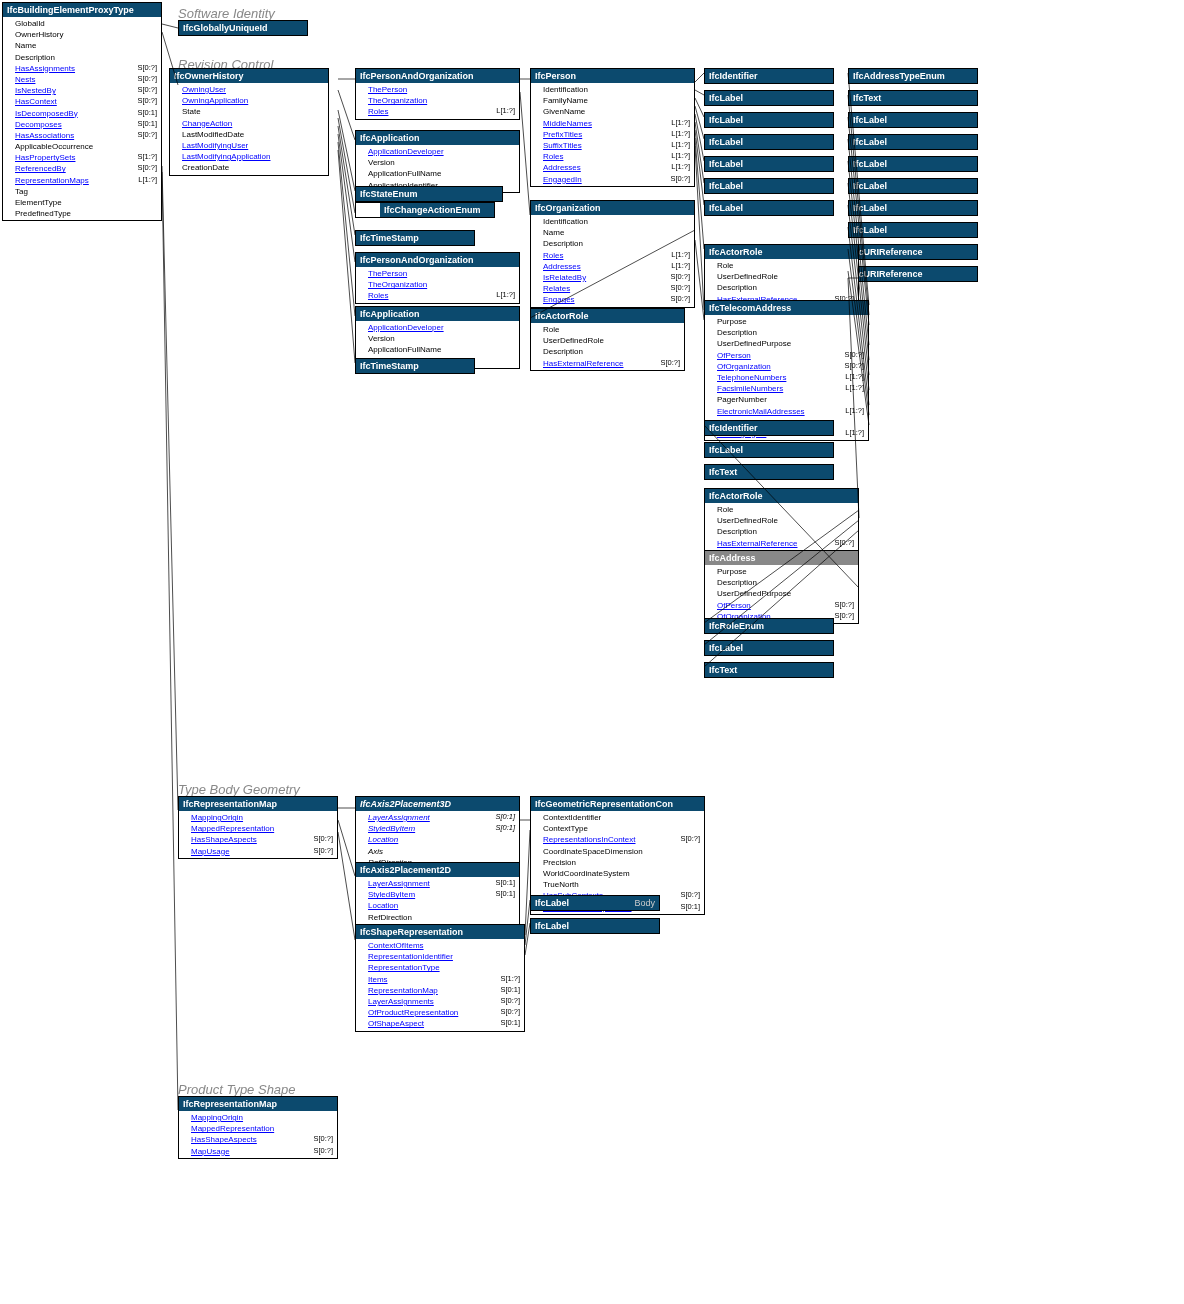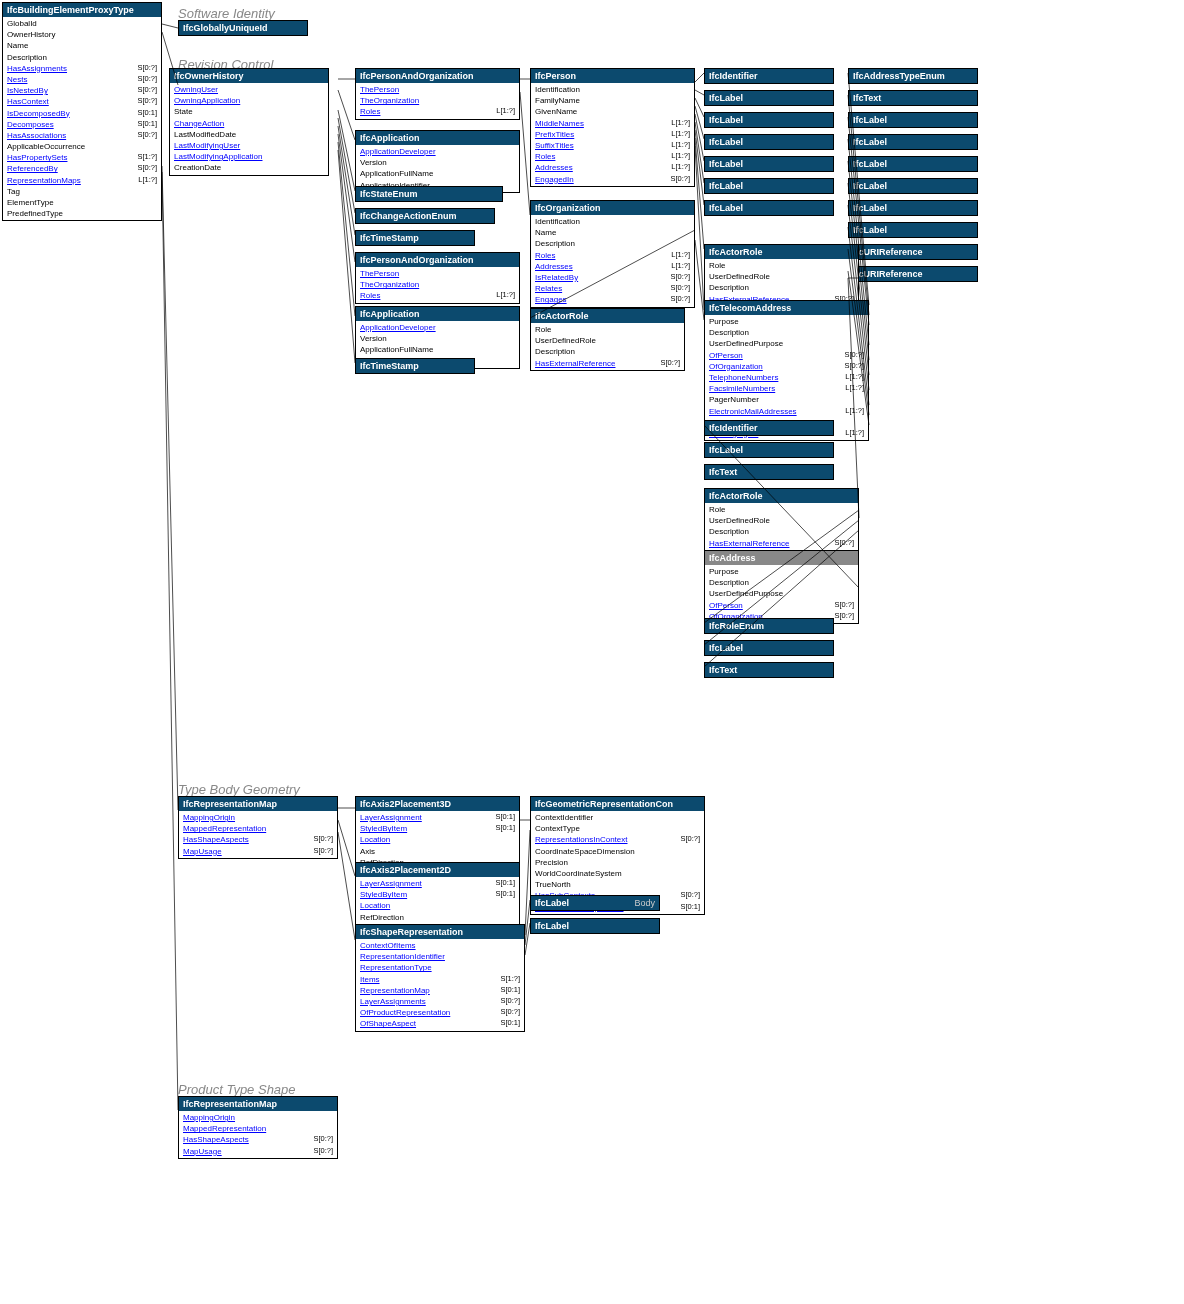--- a/index.html
+++ b/index.html
@@ -28,20 +28,21 @@
       color: #fff;
       font-weight: bold;
       padding: 2px 4px;
       font-size: 9px;
       white-space: nowrap;
     }
     .uml-box-body {
       padding: 1px 4px;
       font-size: 8px;
       line-height: 1.4;
+      margin-left: 8px;
     }
     .uml-box-body .row {
       display: flex;
       justify-content: space-between;
       white-space: nowrap;
     }
     .uml-box-body .row .name { color: #00f; text-decoration: underline; }
     .uml-box-body .row .mult { color: #000; font-size: 7.5px; margin-left: 4px; }
     .section-label {
       position: absolute;
@@ -418,21 +419,21 @@
       <div class="row">
           <span class="plain">ApplicationIdentifier</span>
         </div>
     </div>
   </div>
 
   <div class="uml-box" style="left:355px; top:186px; width:148px;">
     <div class="uml-box-header">IfcStateEnum</div>
   </div>
 
-  <div class="uml-box" style="left:355px; top:208px; width:140px;">
+  <div class="uml-box" style="left:355px; top:202px; width:140px;padding-left:24px;">
     <div class="uml-box-header">IfcChangeActionEnum</div>
   </div>
 
   <div class="uml-box" style="left:355px; top:230px; width:120px;">
     <div class="uml-box-header">IfcTimeStamp</div>
   </div>
 
   <div class="uml-box" style="left:355px; top:252px; width:165px;">
     <div class="uml-box-header">IfcPersonAndOrganization</div>
     <div class="uml-box-body">
@@ -550,21 +551,21 @@
           <span class="name">HasShapeAspects</span>
           <span class="mult">S[0:?]</span>
         </div>
       <div class="row">
           <span class="name">MapUsage</span>
           <span class="mult">S[0:?]</span>
         </div>
     </div>
   </div>
 
-  <div class="uml-box" style="left:355px; top:796px; width:165px;">
+  <div class="uml-box" style="left:355px; top:796px; width:165px;font-style:italic;">
     <div class="uml-box-header">IfcAxis2Placement3D</div>
     <div class="uml-box-body">
       <div class="row">
           <span class="name">LayerAssignment</span>
           <span class="mult">S[0:1]</span>
         </div>
       <div class="row">
           <span class="name">StyledByItem</span>
           <span class="mult">S[0:1]</span>
         </div>

